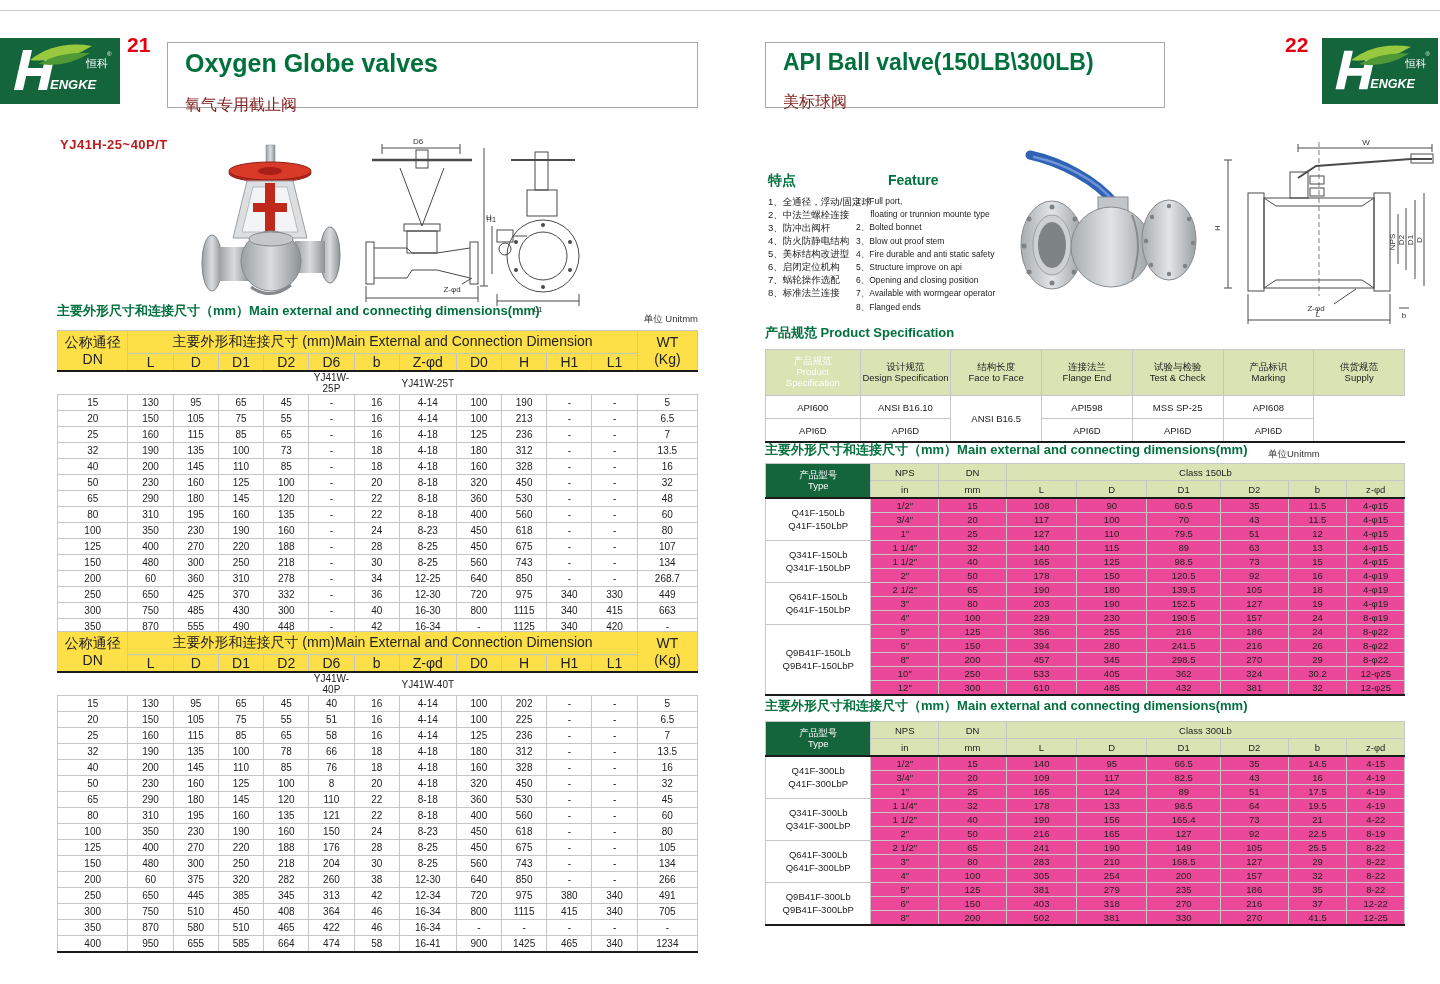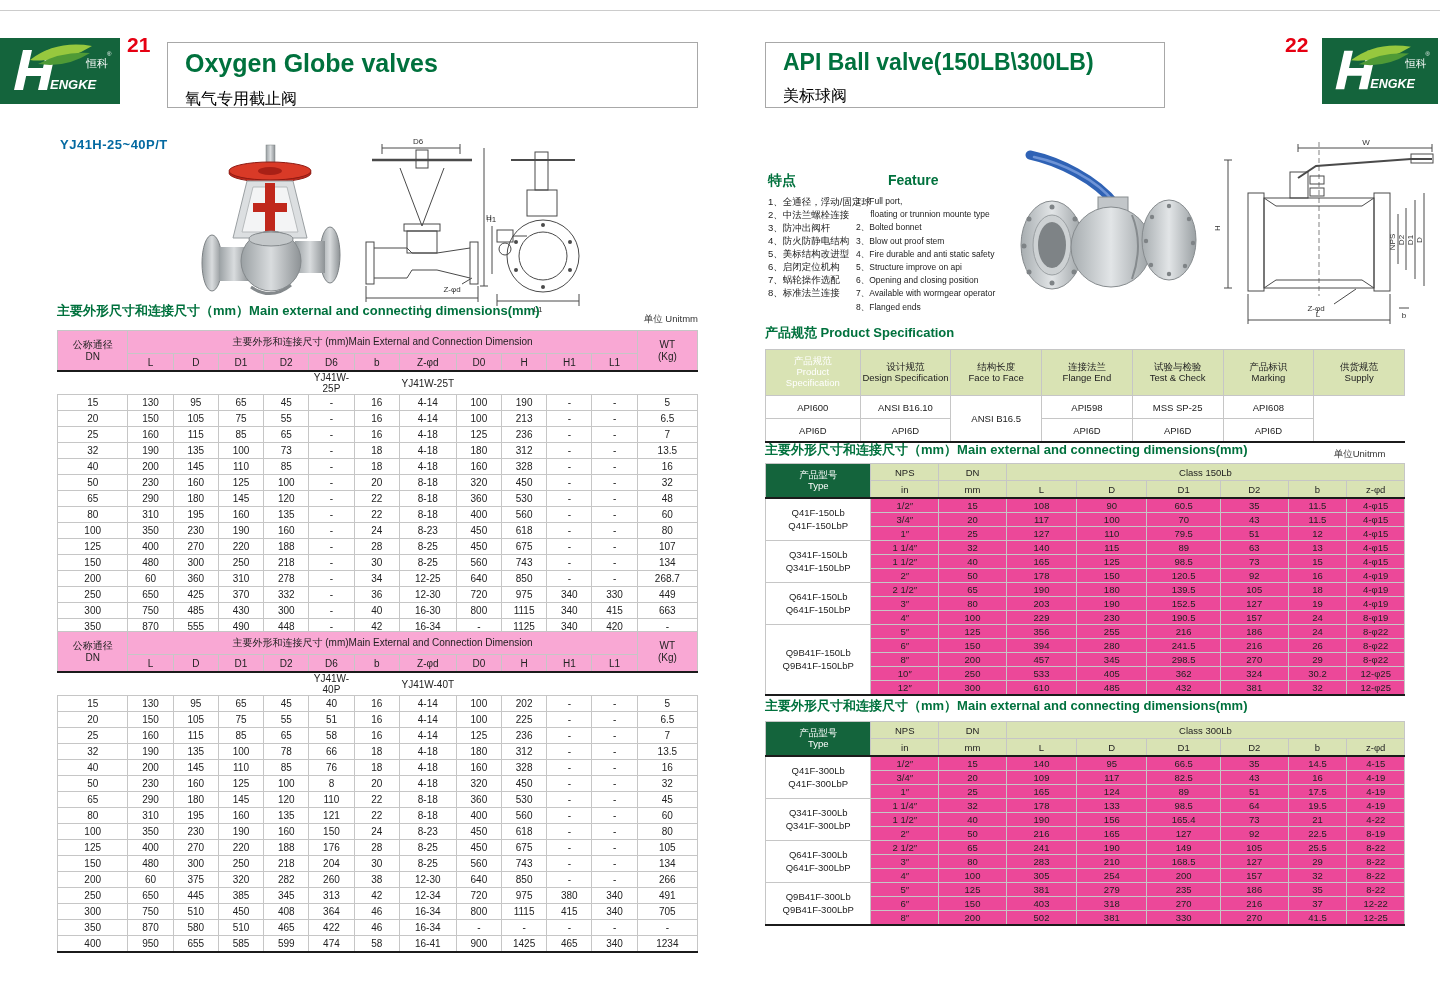--- a/index.html
+++ b/index.html
@@ -8,34 +8,34 @@
   .abs{position:absolute;}
   .pl{white-space:pre-line;line-height:1.15;}
   .toprule{left:0;top:10px;width:1440px;height:0;border-top:1px solid #cccccc;}
 
   
   .logo-box{width:120px;height:66px;background:#14643c;}
   .pagenum{font-size:21px;font-weight:bold;color:#e60012;}
   .titlebox{height:66px;background:#fff;border:1px solid #a8a8a8;box-sizing:border-box;padding:6px 0 0 17px;}
   .box-title{font-size:25px;font-weight:bold;color:#00713d;line-height:1.15;letter-spacing:0;}
   .box-title.rt{font-size:23px;}
-  .box-sub{font-size:16px;color:#000000;margin-top:11px;}
-  .model-label{font-size:13px;font-weight:bold;color:#0369a1;letter-spacing:0.5px;}
+  .box-sub{font-size:16px;color:#7f1d1d;margin-top:17px;}
+  .model-label{font-size:13px;font-weight:bold;color:#b91c1c;letter-spacing:0.5px;}
 
   
   .sec-title{font-size:13px;font-weight:bold;color:#00713d;}
   .unit{font-size:9.5px;color:#333;}
 
   
   table.dimtable{position:absolute;border-collapse:collapse;table-layout:fixed;background:#fff;
                  border-top:1.5px solid #444;border-bottom:2px solid #1b1b1b;}
   .dimtable th,.dimtable td{border:1px solid #c6c6c6;text-align:center;vertical-align:middle;
                  padding:0;font-weight:normal;color:#222;overflow:hidden;}
   .dimtable thead{border-bottom:2px solid #1b1b1b;}
-  .dimtable thead th{background:#f9a8d4;font-size:10px;}
+  .dimtable thead th{background:#fde047;font-size:14px;}
   .dimtable thead tr.h1 th{height:22px;}
   .dimtable thead tr.h2 th{height:16px;}
   #t25 td,#t40 td{height:15px;font-size:10px;}
   .modelrow td{border-left-color:transparent;border-right-color:transparent;height:14px !important;font-size:9.5px;}
 
   
   table.balltable{position:absolute;border-collapse:collapse;table-layout:fixed;background:#ec4899;
                  border-top:1.5px solid #444;border-bottom:2.5px solid #1b1b1b;}
   .balltable th,.balltable td{border:1px solid #c6c6c6;text-align:center;vertical-align:middle;
                  padding:0;font-weight:normal;color:#222;overflow:hidden;}
@@ -768,21 +768,21 @@
           <td>-</td>
           <td>-</td>
           <td>-</td>
           <td>-</td>
         </tr>
         <tr>
           <td>400</td>
           <td>950</td>
           <td>655</td>
           <td>585</td>
-          <td>599</td>
+          <td>664</td>
           <td>474</td>
           <td>58</td>
           <td>16-41</td>
           <td>900</td>
           <td>1425</td>
           <td>465</td>
           <td>340</td>
           <td>1234</td>
         </tr>
       </tbody>
@@ -938,21 +938,21 @@
         <td>API6D</td>
         <td>API6D</td>
         <td>API6D</td>
         <td>API6D</td>
         <td>API6D</td>
       </tr>
     </tbody>
   </table>
 
   <div class="abs sec-title" style="left:765px;top:441px;">主要外形尺寸和连接尺寸（mm）Main external and connecting dimensions(mm)</div>
-  <div class="abs unit" style="left:1327px;top:448px;width:65px;text-align:center;">单位Unitmm</div>
+  <div class="abs unit" style="left:1268px;top:448px;width:65px;text-align:left;">单位Unitmm</div>
   <table class="balltable" id="t150" style="left:765px;top:463px;width:640px;">
       <colgroup>
         <col style="width: 16.5%;">
         <col style="width: 10.6%;">
         <col style="width: 10.6%;">
         <col style="width: 11%;">
         <col style="width: 11%;">
         <col style="width: 11.5%;">
         <col style="width: 10.6%;">
         <col style="width: 9.2%;">

